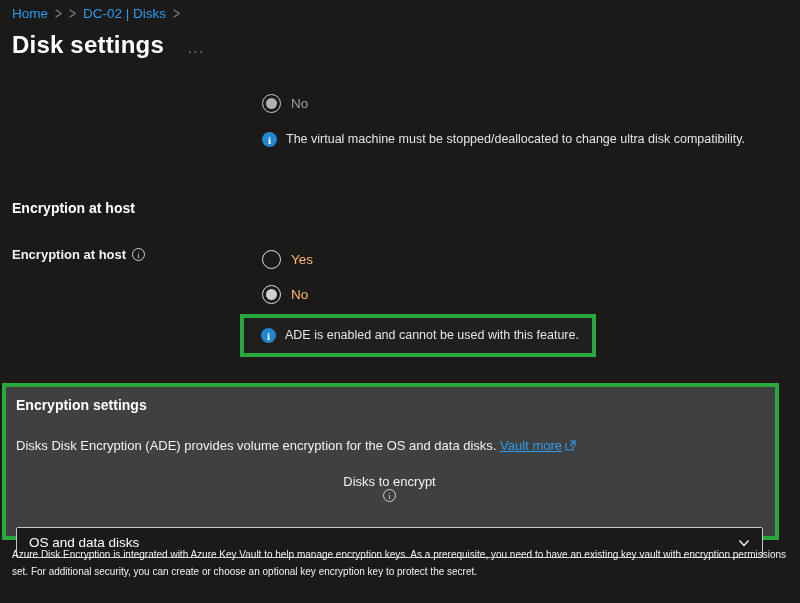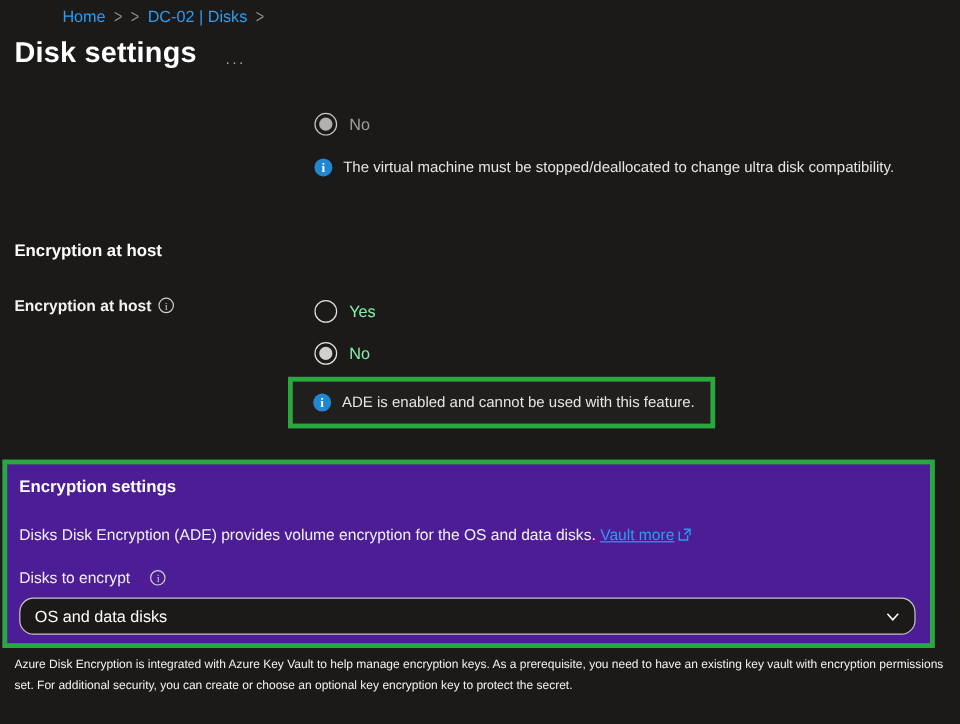--- a/index.html
+++ b/index.html
@@ -7,42 +7,42 @@
   body {
     background: #1b1a19;
     font-family: "Liberation Sans", sans-serif;
     color: #ffffff;
     position: relative;
     overflow: hidden;
   }
   .page { position: absolute; inset: 0; }
 
   
-  .breadcrumb { position: absolute; top: 6px; left: 12px; font-size: 13.5px; display: flex; align-items: center; gap: 7px; white-space: nowrap; margin-left: 40px; }
+  .breadcrumb { position: absolute; top: 6px; left: 12px; font-size: 13.5px; display: flex; align-items: center; gap: 7px; white-space: nowrap; }
   .crumb { color: #2d9bf0; text-decoration: none; cursor: pointer; }
   .crumb-sep { color: #8a8886; font-size: 12px; transform: scaleY(1.35); display: inline-block; }
 
   
   .title-row { position: absolute; top: 31px; left: 12px; display: flex; align-items: center; gap: 24px; }
   .page-title { font-size: 24px; font-weight: bold; color: #ffffff; letter-spacing: 0.2px; }
   .more-btn { color: #a19f9d; font-size: 13px; letter-spacing: 2px; cursor: pointer; margin-top: 6px; }
 
   
   .radio-row { display: flex; align-items: center; gap: 10px; }
   .radio-circle {
     width: 19px; height: 19px; border-radius: 50%;
     border: 1.5px solid #e3e1df; background: transparent;
     display: flex; align-items: center; justify-content: center; flex: 0 0 auto;
   }
   .radio-circle.selected::after {
     content: ""; width: 11px; height: 11px; border-radius: 50%; background: #d2d0ce; display: block;
   }
   .radio-circle.dim { border-color: #c8c6c4; }
   .radio-circle.dim::after { background: #b3b0ad; }
-  .radio-label { font-size: 13.5px; color: #86efac; }
+  .radio-label { font-size: 13.5px; color: #fdba74; }
 
   .ultra-radio { position: absolute; top: 94px; left: 262px; }
   .ultra-radio .radio-label { color: #a19f9d; }
 
   
   .info-msg { display: flex; align-items: flex-start; gap: 9px; }
   .info-icon {
     width: 15px; height: 15px; border-radius: 50%; background: #2187d0;
     color: #ffffff; font-size: 11px; font-weight: bold; font-family: "Liberation Serif", serif;
     display: flex; align-items: center; justify-content: center; flex: 0 0 auto; margin-top: 1px;
@@ -65,32 +65,32 @@
   .no-radio  { position: absolute; top: 285px; left: 262px; }
 
   
   .green-box-small {
     position: absolute; top: 314px; left: 240px; width: 356px; height: 43px;
     border: 4px solid #28a83d; background: #201f1e;
     display: flex; align-items: center; padding-left: 17px;
   }
   .green-box-large {
     position: absolute; top: 383px; left: 2px; width: 777px; height: 157px;
-    border: 4px solid #28a83d; background: #4c1d95;
+    border: 4px solid #28a83d; background: #404040;
     padding: 8px 12px 0 10px;
   }
   .enc-heading { font-size: 14px; font-weight: bold; color: #ffffff; margin-top: 2px; }
   .enc-desc { margin-top: 25px; font-size: 13px; color: #f3f2f1; }
   .link { color: #2d9bf0; text-decoration: underline; cursor: pointer; }
   .ext-icon { display: inline-block; vertical-align: -1px; margin-left: 3px; }
-  .enc-field-label { margin-top: 20px; font-size: 13px; color: #f3f2f1; display: flex; align-items: center; gap: 17px; font-weight: normal; }
+  .enc-field-label { margin-top: 20px; font-size: 13px; color: #f3f2f1; display: flex; align-items: center; gap: 0; font-weight: normal; flex-direction: column; }
 
   .dropdown {
-    margin-top: 9px; height: 31px; width: 100%;
-    border: 1px solid #c8c6c4; border-radius: 12px; background: #1b1a19;
+    margin-top: 25px; height: 31px; width: 100%;
+    border: 1px solid #c8c6c4; border-radius: 2px; background: #1b1a19;
     display: flex; align-items: center; justify-content: space-between;
     padding: 0 12px; cursor: pointer;
   }
   .dropdown-value { font-size: 13.5px; color: #ffffff; }
   .chevron { width: 12px; height: 12px; flex: 0 0 auto; }
 
   
   .footer-text {
     position: absolute; top: 547px; left: 12px; width: 776px;
     font-size: 10px; line-height: 16.5px; color: #f3f2f1;

